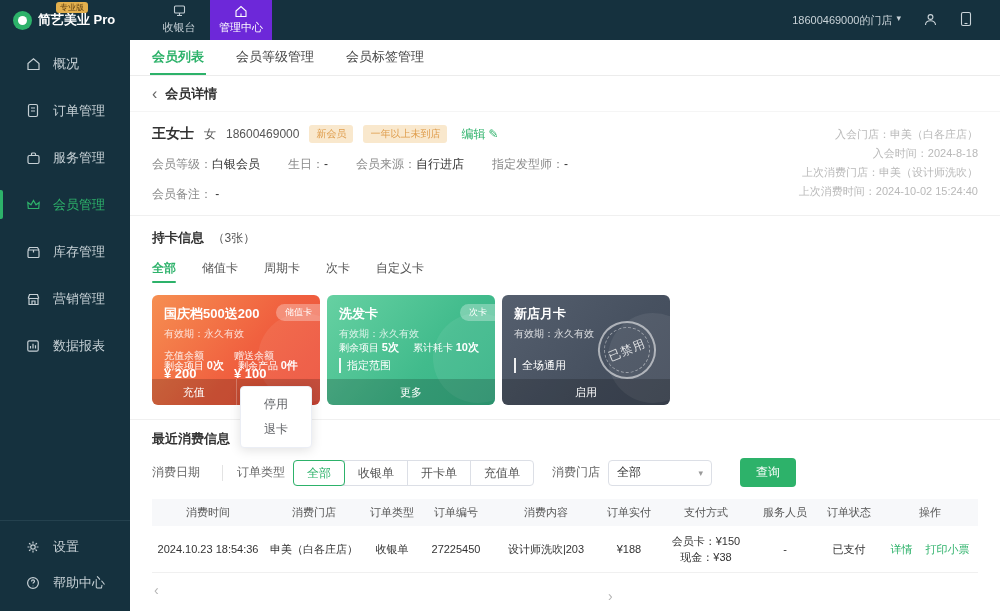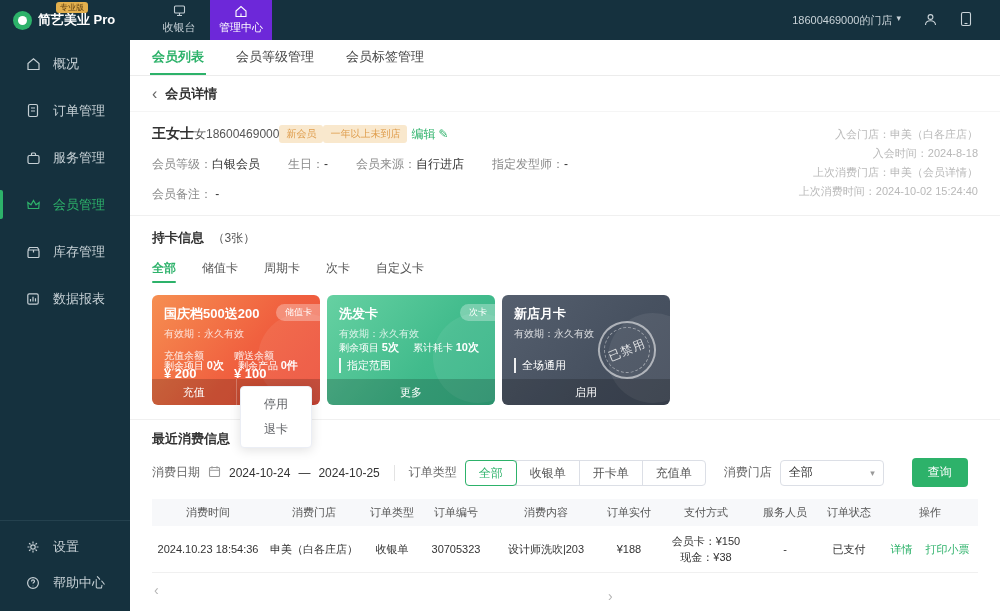--- a/index.html
+++ b/index.html
@@ -38,21 +38,21 @@
   .m-tabs { height:36px; display:flex; align-items:flex-end; gap:32px; padding:0 0 0 22px; border-bottom:1px solid #ececec; }
   .m-tab { font-size:13px; color:#444; padding-bottom:9px; cursor:pointer; position:relative; }
   .m-tab.active { color:#2db26a; font-weight:bold; }
   .m-tab.active::after { content:""; position:absolute; left:-2px; right:-2px; bottom:0; height:2px; background:#2db26a; }
   .back-row { height:36px; display:flex; align-items:center; gap:8px; padding-left:22px; border-bottom:1px solid #f5f5f5; }
   .back-chev { color:#666; font-size:16px; line-height:1; cursor:pointer; }
   .back-title { font-size:13px; color:#333; font-weight:bold; }
 
   
   .member-sec { position:relative; padding:13px 22px 12px 22px; border-bottom:1px solid #f0f0f0; }
-  .mrow1 { display:flex; align-items:center; gap:0; }
+  .mrow1 { display:flex; align-items:center; gap:10px; }
   .mname { font-size:14px; font-weight:bold; color:#333; }
   .mgender,.mphone { font-size:12px; color:#555; }
   .mbadge { background:#f9e8cd; color:#df9c4b; font-size:10px; padding:2px 7px; border-radius:3px; }
   .medit { color:#2db26a; font-size:12px; display:flex; gap:3px; align-items:center; cursor:pointer; margin-left:4px; }
   .mrow2 { display:flex; gap:28px; margin-top:13px; font-size:12px; }
   .mrow3 { margin-top:13px; font-size:12px; }
   .flabel { color:#8a8a8a; }
   .fvalue { color:#333; }
   .store-info { position:absolute; right:22px; top:13px; text-align:right; font-size:11px; color:#b9b9b9; line-height:19px; }
 
@@ -204,20 +204,29 @@
       <span class="sb-ico">
           <svg width="15" height="14" viewBox="0 0 15 14" fill="none" stroke="#c6d0d5" stroke-width="1.2">
             <rect x="2" y="5" width="11" height="7.5" rx="1"></rect>
             <path d="M2 5l1.5-2.5h8L13 5M7.5 5v2.5"></path>
           </svg>
         </span>
       <span>库存管理</span>
     </div>
     <div class="sb-item">
       <span class="sb-ico">
+          <svg width="15" height="14" viewBox="0 0 15 14" fill="none" stroke="#c6d0d5" stroke-width="1.2">
+            <path d="M3 6.5h9v6H3z"></path>
+            <path d="M2.2 6.5L3.5 2.5h8l1.3 4M6 12.5V9h3v3.5"></path>
+          </svg>
+        </span>
+      <span>营销管理</span>
+    </div>
+    <div class="sb-item">
+      <span class="sb-ico">
           <svg width="14" height="14" viewBox="0 0 14 14" fill="none" stroke="#c6d0d5" stroke-width="1.2">
             <rect x="1.8" y="1.8" width="10.4" height="10.4" rx="1.5"></rect>
             <path d="M4.5 9.5V7M7 9.5V4.8M9.5 9.5V6.2"></path>
           </svg>
         </span>
       <span>数据报表</span>
     </div>
 
     <div class="sb-footer">
       <div class="sb-divider"></div>
@@ -274,21 +283,21 @@
         <span><span class="flabel">会员来源：</span><span class="fvalue">自行进店</span></span>
         <span><span class="flabel">指定发型师：</span><span class="fvalue">-</span></span>
       </div>
       <div class="mrow3">
         <span class="flabel">会员备注：</span>
         <span class="fvalue">-</span>
       </div>
       <div class="store-info">
         <div><span>入会门店：</span><span>申美（白各庄店）</span></div>
         <div><span>入会时间：</span><span>2024-8-18</span></div>
-        <div><span>上次消费门店：</span><span>申美（会员详情）</span></div>
+        <div><span>上次消费门店：</span><span>申美（设计师洗吹）</span></div>
         <div><span>上次消费时间：</span><span>2024-10-02 15:24:40</span></div>
       </div>
     </div>
 
     <div class="cards-sec">
       <div>
         <span class="sec-title">持卡信息</span>
         <span class="sec-count">（3张）</span>
       </div>
       <div class="card-tabs">
@@ -356,31 +365,20 @@
           </div>
         </div>
 
       </div>
     </div>
 
     <div class="consume-sec">
       <div class="sec-title">最近消费信息</div>
       <div class="filter-row">
         <span class="lbl">消费日期</span>
-        <span class="date-range">
-          <span>
-            <svg width="13" height="13" viewBox="0 0 13 13" fill="none" stroke="#999" stroke-width="1.1">
-                <rect x="1.5" y="2.5" width="10" height="9" rx="1"></rect>
-                <path d="M1.5 5.2h10M4 1.2v2.2M9 1.2v2.2"></path>
-              </svg>
-          </span>
-          <span>2024-10-24</span>
-          <span>—</span>
-          <span>2024-10-25</span>
-        </span>
         <span class="vsep"></span>
         <span class="lbl">订单类型</span>
         <div class="seg-group">
           <div class="seg active">全部</div>
           <div class="seg">收银单</div>
           <div class="seg">开卡单</div>
           <div class="seg">充值单</div>
         </div>
         <span class="lbl" style="margin-left:18px;">消费门店</span>
         <div class="select-box">
@@ -415,21 +413,21 @@
             <th>服务人员</th>
             <th>订单状态</th>
             <th>操作</th>
           </tr>
         </thead>
         <tbody>
           <tr>
             <td>2024.10.23 18:54:36</td>
             <td>申美（白各庄店）</td>
             <td>收银单</td>
-            <td>30705323</td>
+            <td>27225450</td>
             <td>设计师洗吹|203</td>
             <td>¥188</td>
             <td>
               <div>会员卡：¥150</div>
               <div>现金：¥38</div>
             </td>
             <td>-</td>
             <td>已支付</td>
             <td>
               <span class="link">详情</span>

